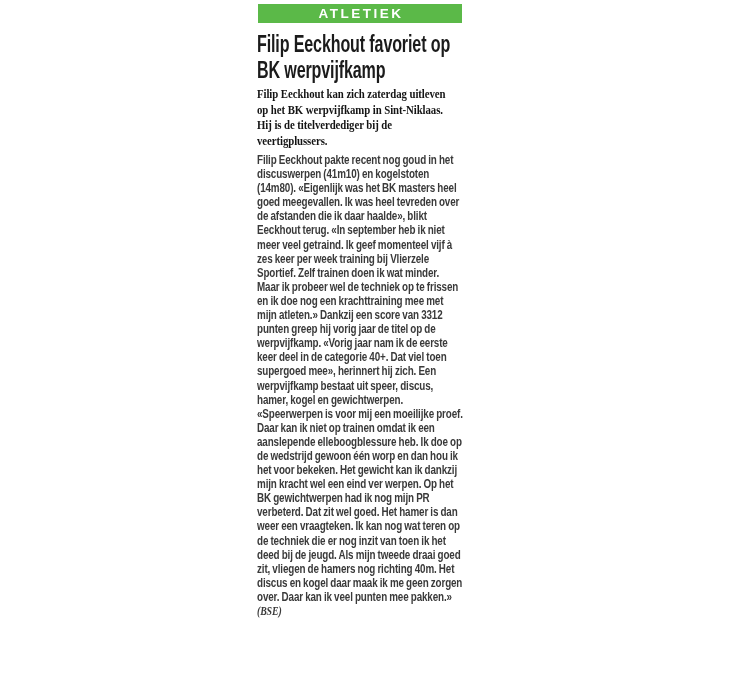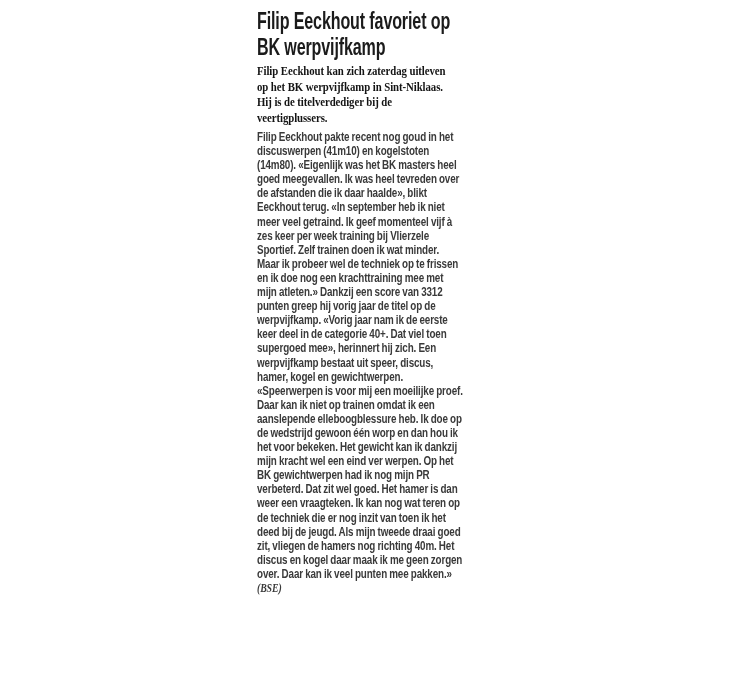--- a/index.html
+++ b/index.html
@@ -85,20 +85,23 @@
     font-size: 12px;
     color: var(--body-color);
   }
 </style>
 </head>
 <body>
 
 <div class="page">
   <article class="article">
 
+    <div class="kicker">
+      <span class="kicker-label">ATLETIEK</span>
+    </div>
 
     <h1 class="headline">Filip Eeckhout favoriet op BK werpvijfkamp</h1>
 
     <p class="lede">Filip Eeckhout kan zich zaterdag uitleven op het BK werpvijfkamp in Sint-Niklaas. Hij is de titelverdediger bij de veertigplussers.</p>
 
     <p class="body-text"><span>Filip Eeckhout pakte recent nog goud in het discuswerpen (41m10) en kogelstoten (14m80). «Eigenlijk was het BK masters heel goed meegevallen. Ik was heel tevreden over de afstanden die ik daar haalde», blikt Eeckhout terug. «In september heb ik niet meer veel getraind. Ik geef momenteel vijf à zes keer per week training bij Vlierzele Sportief. Zelf trainen doen ik wat minder. Maar ik probeer wel de techniek op te frissen en ik doe nog een krachttraining mee met mijn atleten.» Dankzij een score van 3312 punten greep hij vorig jaar de titel op de werpvijfkamp. «Vorig jaar nam ik de eerste keer deel in de categorie 40+. Dat viel toen supergoed mee», herinnert hij zich. Een werpvijfkamp bestaat uit speer, discus, hamer, kogel en gewichtwerpen. «Speerwerpen is voor mij een moeilijke proef. Daar kan ik niet op trainen omdat ik een aanslepende elleboogblessure heb. Ik doe op de wedstrijd gewoon één worp en dan hou ik het voor bekeken. Het gewicht kan ik dankzij mijn kracht wel een eind ver werpen. Op het BK gewichtwerpen had ik nog mijn PR verbeterd. Dat zit wel goed. Het hamer is dan weer een vraagteken. Ik kan nog wat teren op de techniek die er nog inzit van toen ik het deed bij de jeugd. Als mijn tweede draai goed zit, vliegen de hamers nog richting 40m. Het discus en kogel daar maak ik me geen zorgen over. Daar kan ik veel punten mee pakken.»</span> <span class="byline">(BSE)</span></p>
 
   </article>
 </div>
 

